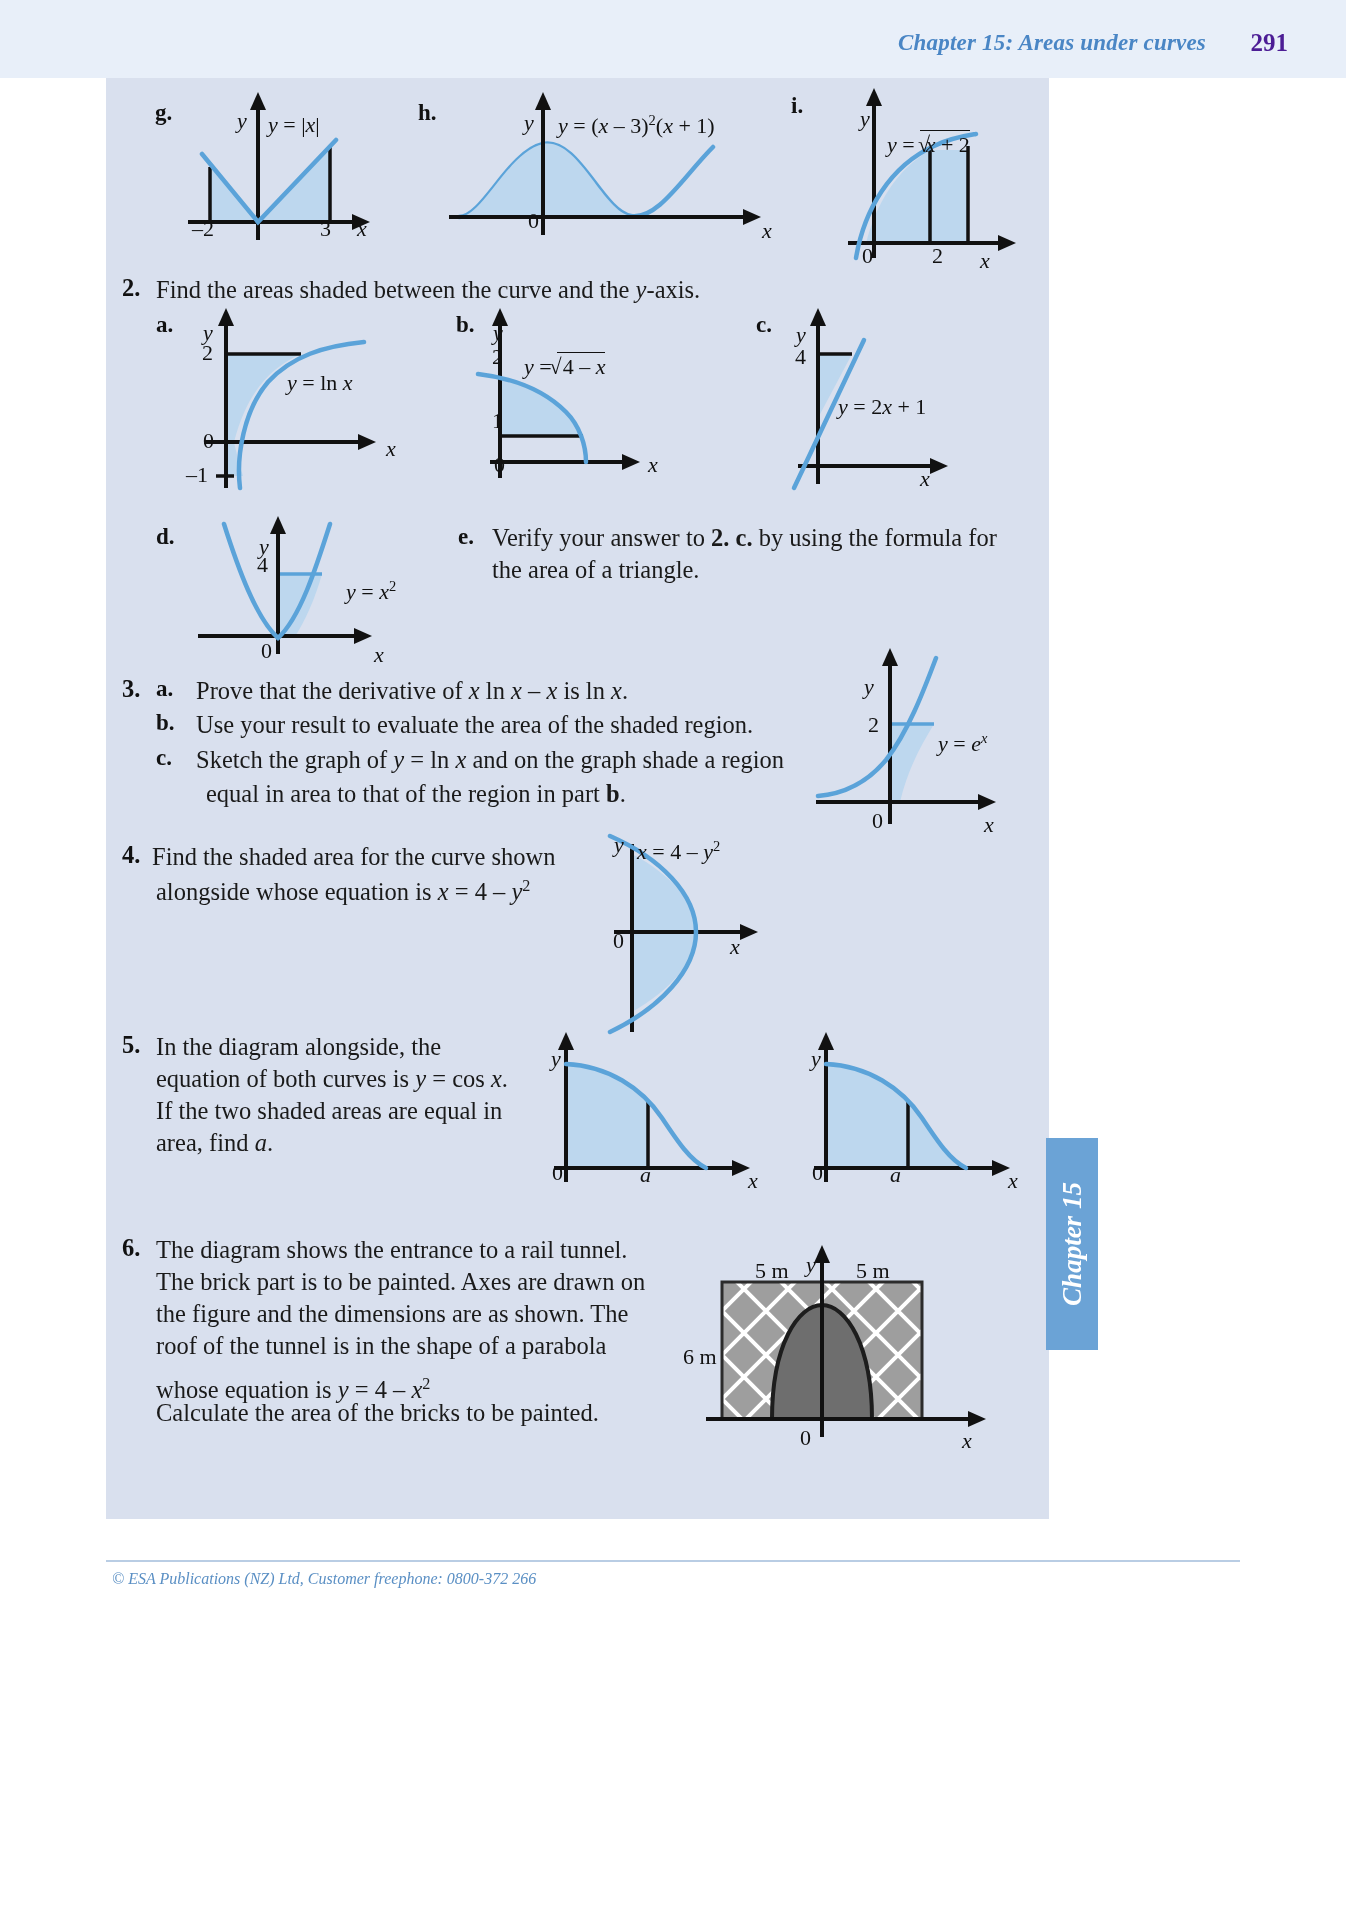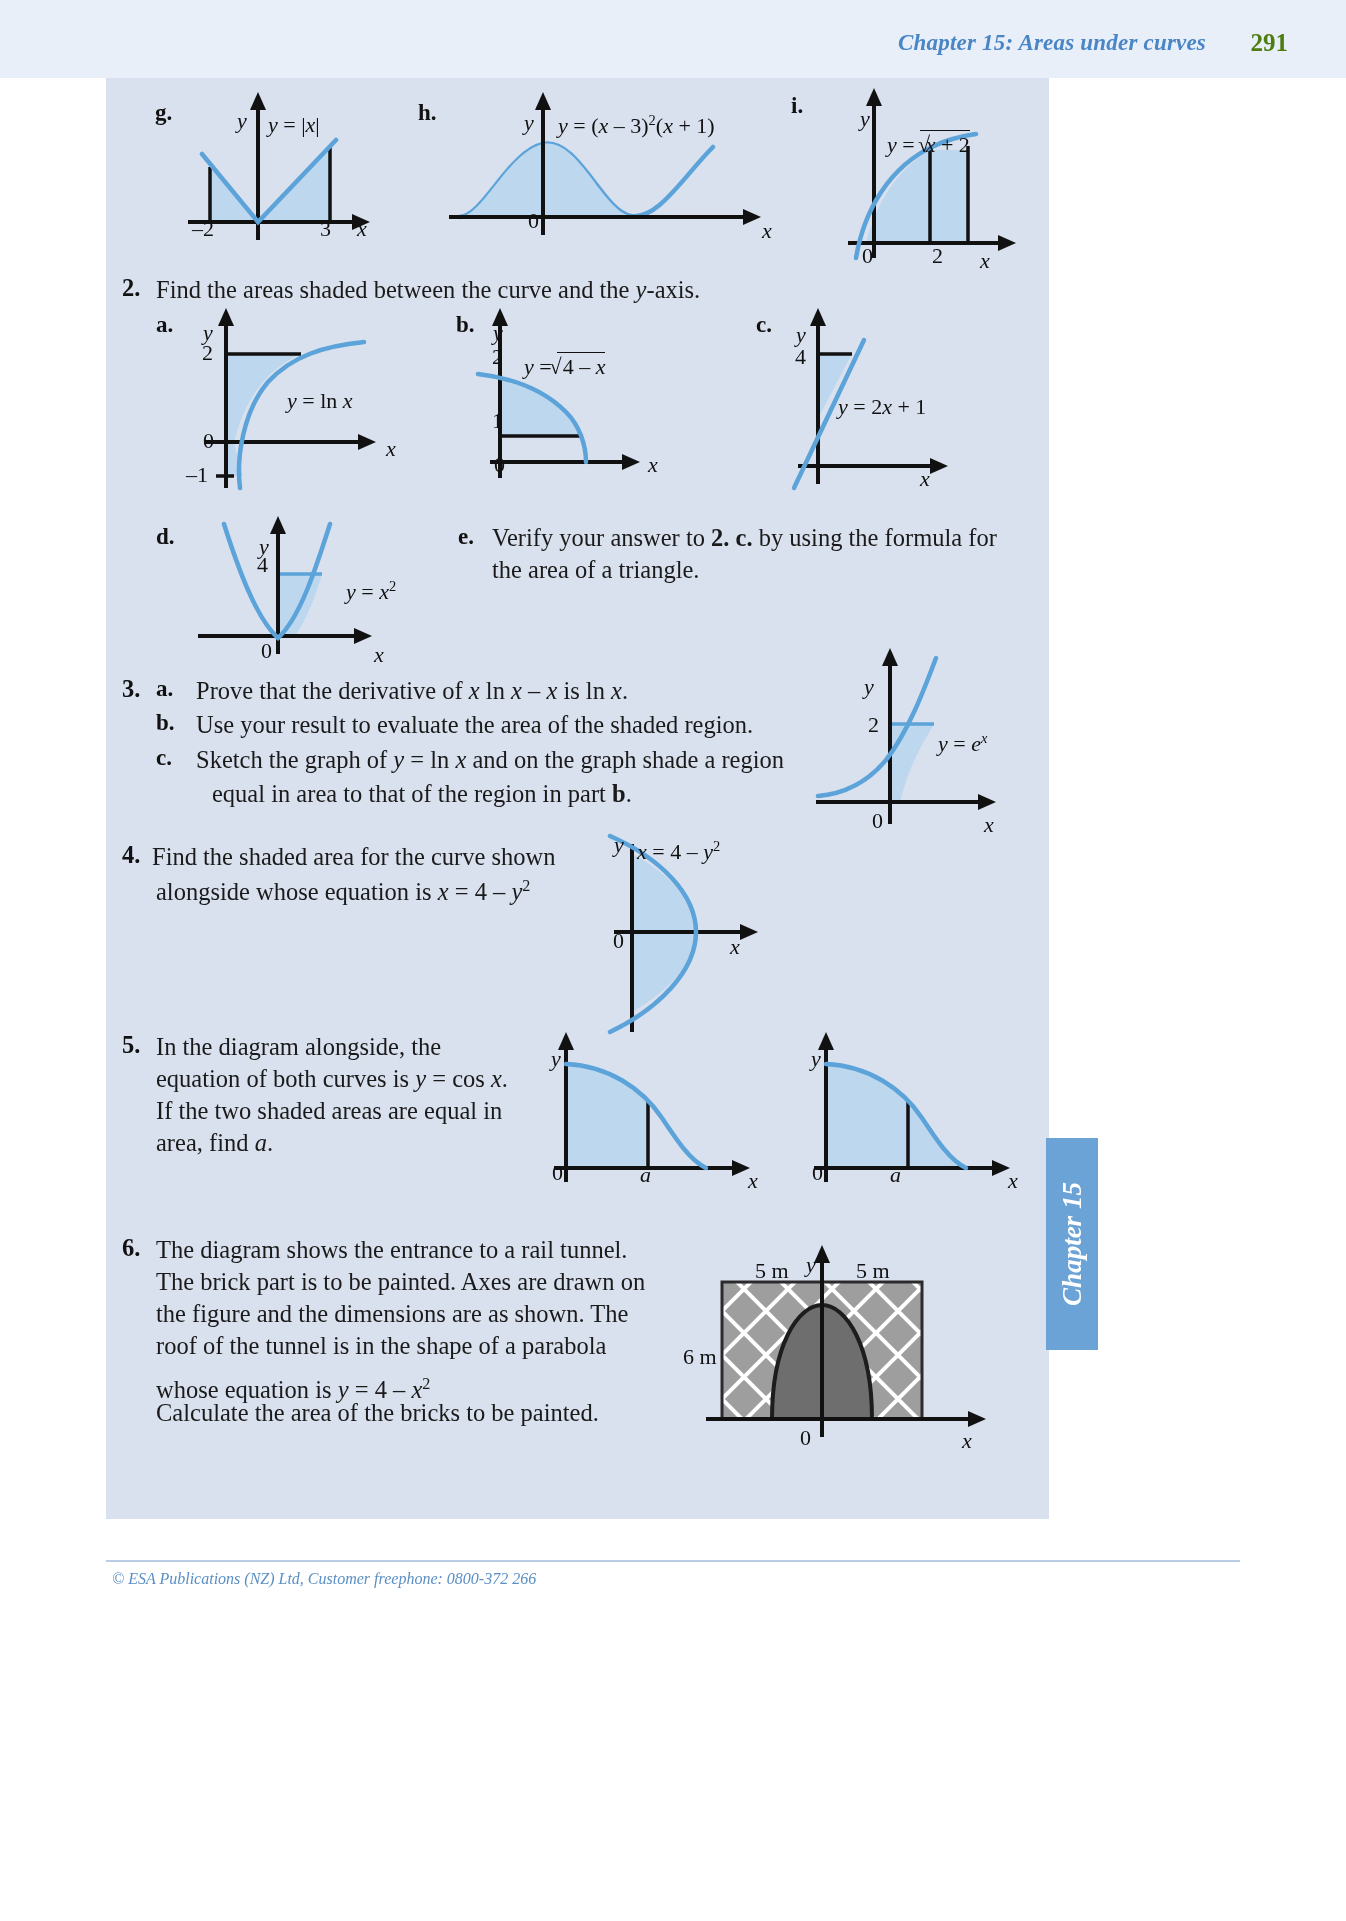--- a/index.html
+++ b/index.html
@@ -19,21 +19,21 @@
   }
   .header-title{
     position:absolute;right:140px;top:30px;
     font-family:"Liberation Serif", serif;
     font-style:italic;font-weight:bold;font-size:23px;
     color:#4a86c5;letter-spacing:0.2px;white-space:nowrap;
   }
   .header-page{
     position:absolute;right:58px;top:29px;
     font-family:"Liberation Serif", serif;
-    font-weight:bold;font-size:25px;color:#4d7c0f;
+    font-weight:bold;font-size:25px;color:#4c1d95;
   }
 
   
   .panel{
     position:absolute;left:106px;top:78px;width:943px;height:1441px;
     background:#d9e0ee;
   }
 
   
   .chapter-tab{
@@ -186,21 +186,21 @@
     <polygon points="162,128 180,136 162,144" fill="#111"></polygon>
     <line x1="30" y1="182" x2="30" y2="20" stroke="#111" stroke-width="4"></line>
     <polygon points="22,20 30,2 38,20" fill="#111"></polygon>
     <path d="M 44,182 C 40,150 48,104 72,76 C 96,50 128,40 168,36" fill="none" stroke="#5ba3d9" stroke-width="4.5" stroke-linecap="round"></path>
   </svg>
   <div class="axlab" style="left:203px;top:320px;">y</div>
   <div class="axnum" style="left:202px;top:340px;">2</div>
   <div class="axnum" style="left:203px;top:428px;">0</div>
   <div class="axnum" style="left:186px;top:462px;">–1</div>
   <div class="axlab" style="left:386px;top:436px;">x</div>
-  <div class="eqlab" style="left:287px;top:388px;font-family:Liberation Serif, serif;">
+  <div class="eqlab" style="left:287px;top:370px;font-family:Liberation Serif, serif;">
     <span class="it">y</span> = ln <span class="it">x</span>
   </div>
 
   <div class="lbl" style="left:456px;top:312px;">b.</div>
   <svg style="left:486px;top:306px;" width="190" height="175">
     <path d="M 14,72 C 40,76 62,86 80,104 C 88,112 94,122 97,130 L 14,130 Z" fill="#bdd7ee"></path>
     <line x1="14" y1="130" x2="97" y2="130" stroke="#111" stroke-width="3.5"></line>
     <line x1="4" y1="156" x2="136" y2="156" stroke="#111" stroke-width="4"></line>
     <polygon points="136,148 154,156 136,164" fill="#111"></polygon>
     <line x1="14" y1="172" x2="14" y2="20" stroke="#111" stroke-width="4"></line>
@@ -261,21 +261,21 @@
   <div class="lbl" style="left:156px;top:676px;">a.</div>
   <div class="txt" style="left:196px;top:675px;">
     Prove that the derivative of <span class="it">x</span> ln <span class="it">x</span> – <span class="it">x</span> is ln <span class="it">x</span>.
   </div>
   <div class="lbl" style="left:156px;top:710px;">b.</div>
   <div class="txt" style="left:196px;top:709px;">Use your result to evaluate the area of the shaded region.</div>
   <div class="lbl" style="left:156px;top:745px;">c.</div>
   <div class="txt" style="left:196px;top:744px;">
     Sketch the graph of <span class="it">y</span> = ln <span class="it">x</span> and on the graph shade a region
   </div>
-  <div class="txt" style="left:212px;top:778px;">
+  <div class="txt" style="left:206px;top:778px;">
     equal in area to that of the region in part <b>b</b>.
   </div>
 
   <svg style="left:812px;top:652px;" width="210" height="180">
     <path d="M 78,72 L 122,72 C 110,92 96,116 88,150 L 78,150 Z" fill="#bdd7ee"></path>
     <line x1="78" y1="72" x2="122" y2="72" stroke="#5ba3d9" stroke-width="3.5"></line>
     <line x1="4" y1="150" x2="166" y2="150" stroke="#111" stroke-width="4"></line>
     <polygon points="166,142 184,150 166,158" fill="#111"></polygon>
     <line x1="78" y1="172" x2="78" y2="14" stroke="#111" stroke-width="4"></line>
     <polygon points="70,14 78,-4 86,14" fill="#111"></polygon>

